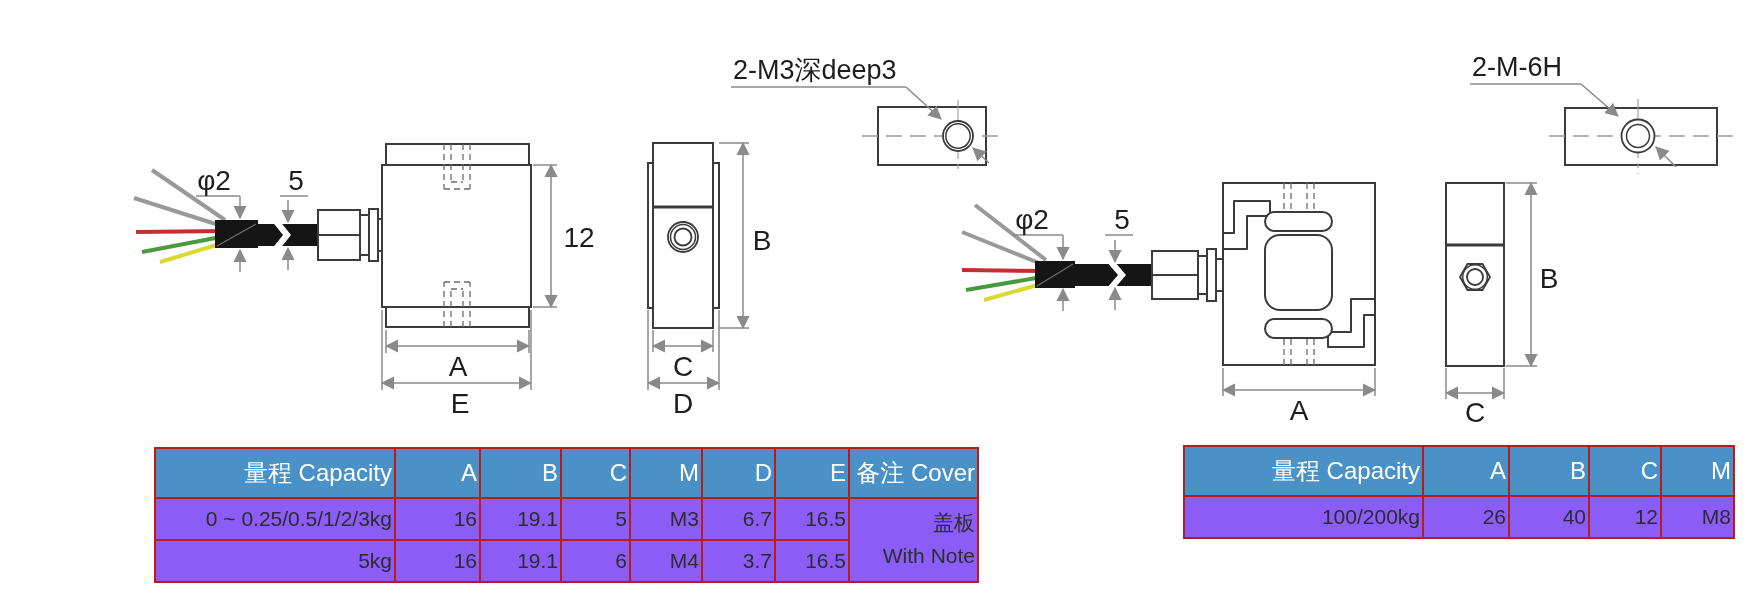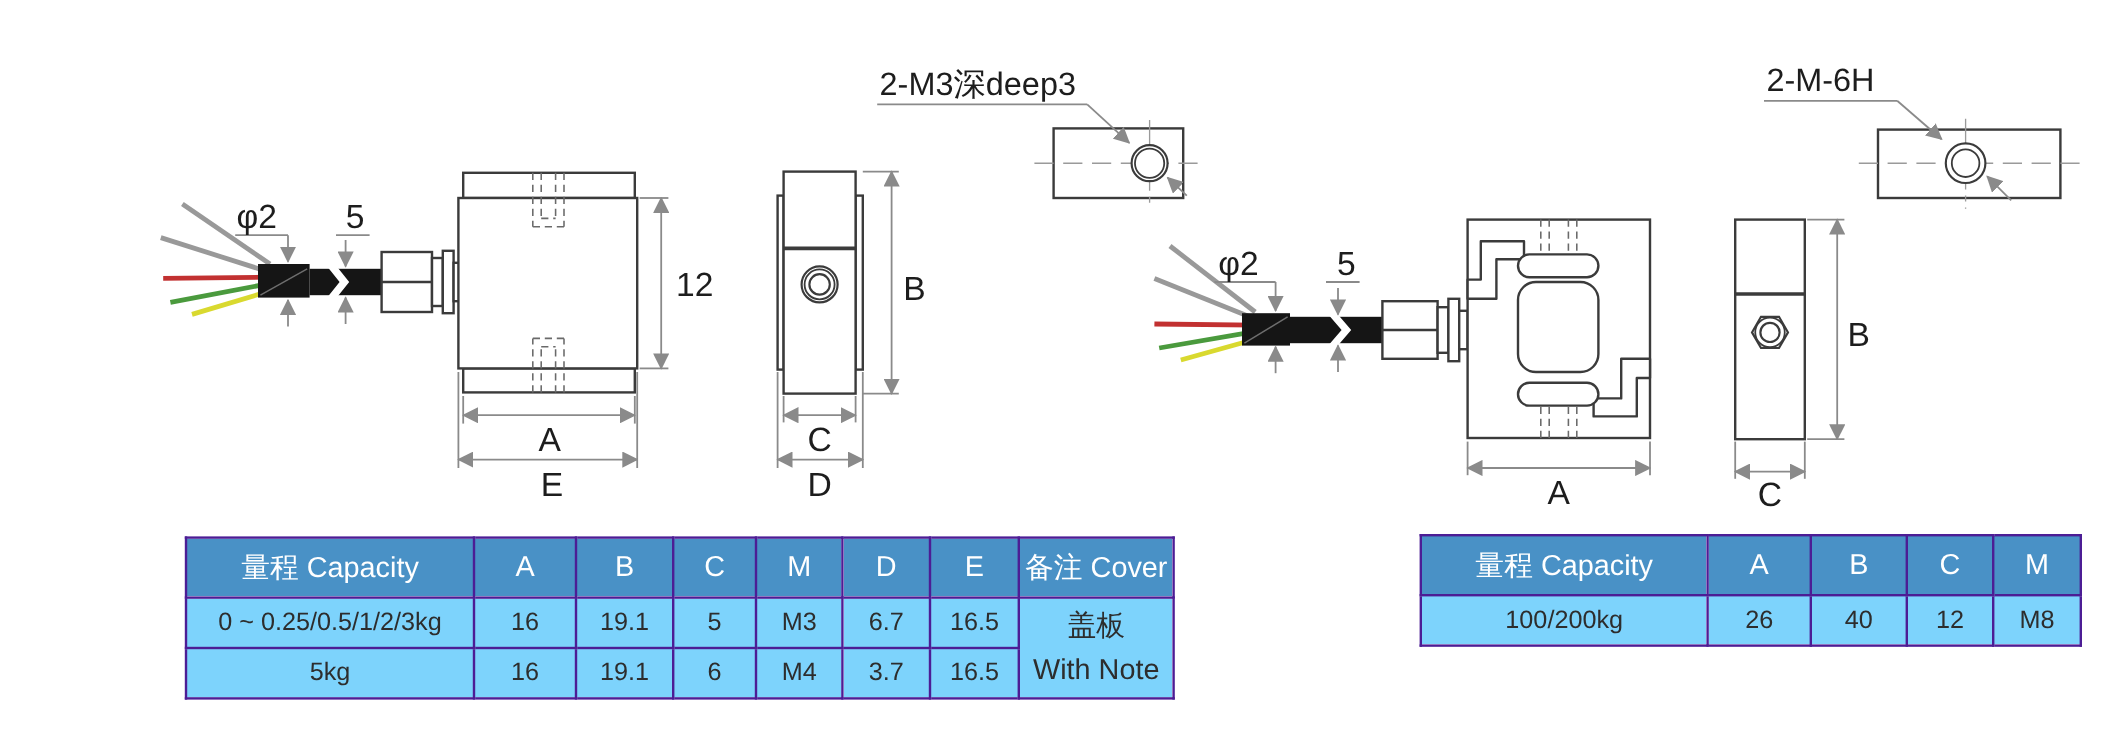--- a/index.html
+++ b/index.html
@@ -4,26 +4,26 @@
 <style>
   html,body{margin:0;padding:0;background:#ffffff;}
   .canvas{position:relative;width:1757px;height:614px;background:#ffffff;overflow:hidden;
           font-family:"Liberation Sans",sans-serif;}
   svg text{font-family:"Liberation Sans",sans-serif;fill:#1d1d1d;}
   .dimlbl{font-size:28px;}
   .calloutlbl{font-size:27px;}
 
   table.spec{position:absolute;border-collapse:collapse;table-layout:fixed;
              font-family:"Liberation Sans",sans-serif;}
-  table.spec th, table.spec td{border:2px solid #4c1d95;text-align:center;vertical-align:middle;
+  table.spec th, table.spec td{border:2px solid #b91c1c;text-align:right;vertical-align:middle;
              padding:0 2px;overflow:hidden;white-space:nowrap;}
   table.spec thead th{background:#4991C6;color:#ffffff;font-weight:normal;font-size:24px;height:48px;}
-  table.spec tbody td{color:#2d2d2d;font-size:21px;height:40px;background:#7dd3fc;}
+  table.spec tbody td{color:#2d2d2d;font-size:21px;height:40px;background:#8b5cf6;}
   table.spec td.cap{font-size:21px;}
-  td.note-cell div{line-height:1.55;font-size:24px;}
+  td.note-cell div{line-height:1.55;font-size:21px;}
   #tbl-left{left:154px;top:447px;width:823px;}
   #tbl-right{left:1183px;top:445px;width:550px;}
 </style>
 </head>
 <body>
 
 <div class="canvas">
 
 <svg width="1757" height="614" viewBox="0 0 1757 614">
   <defs>

